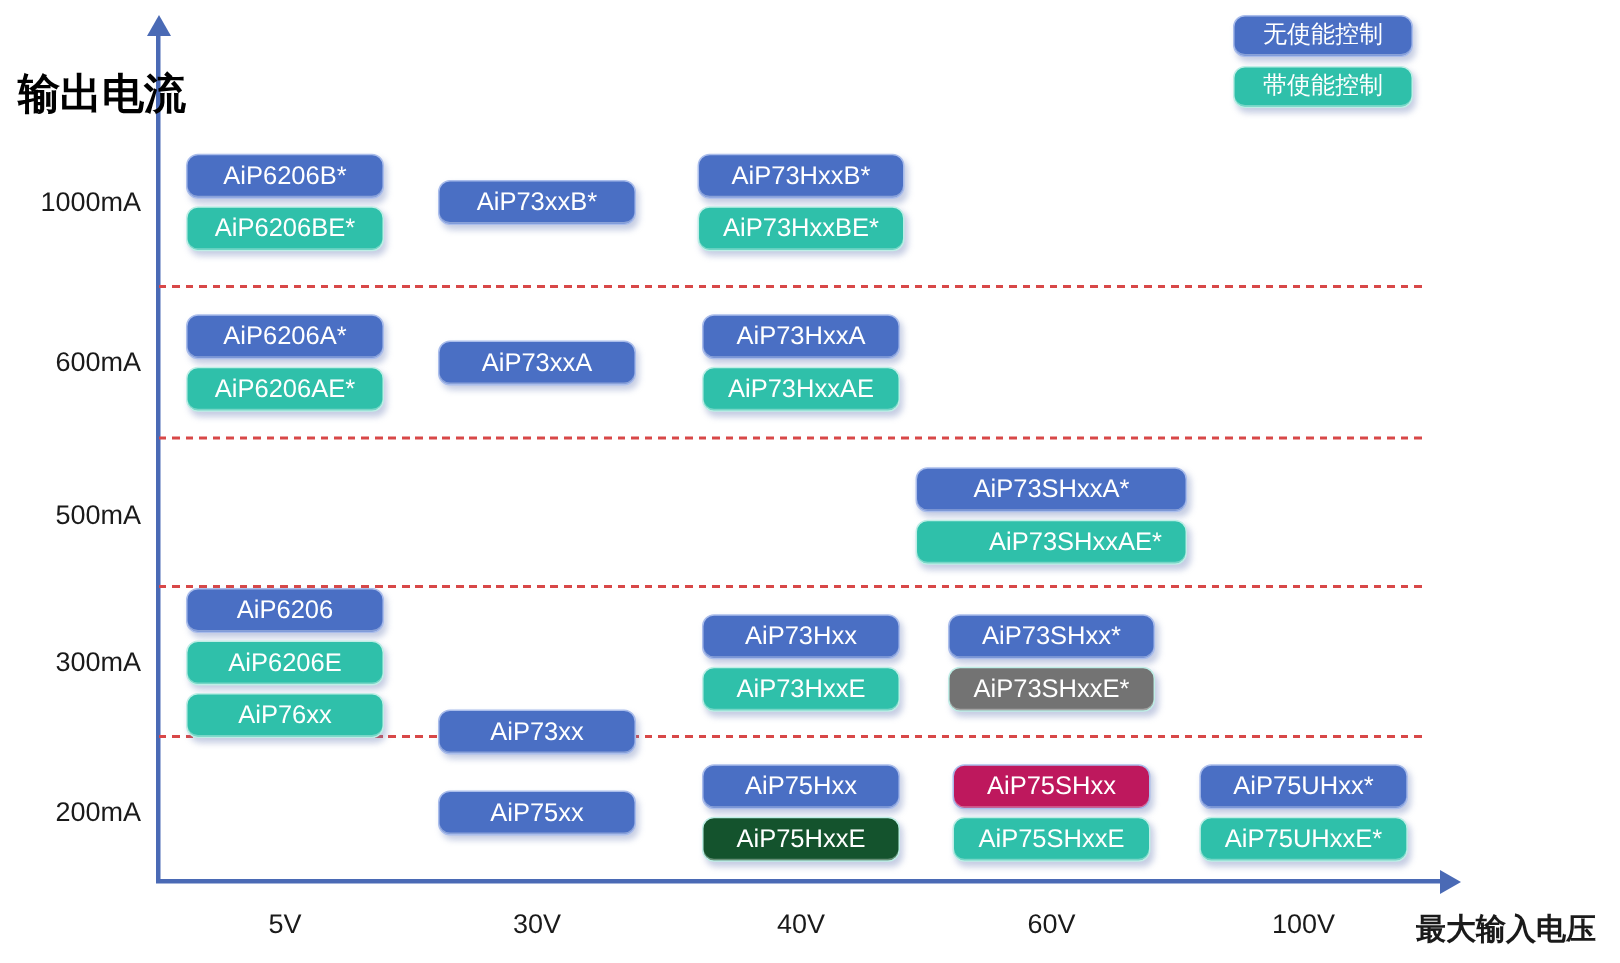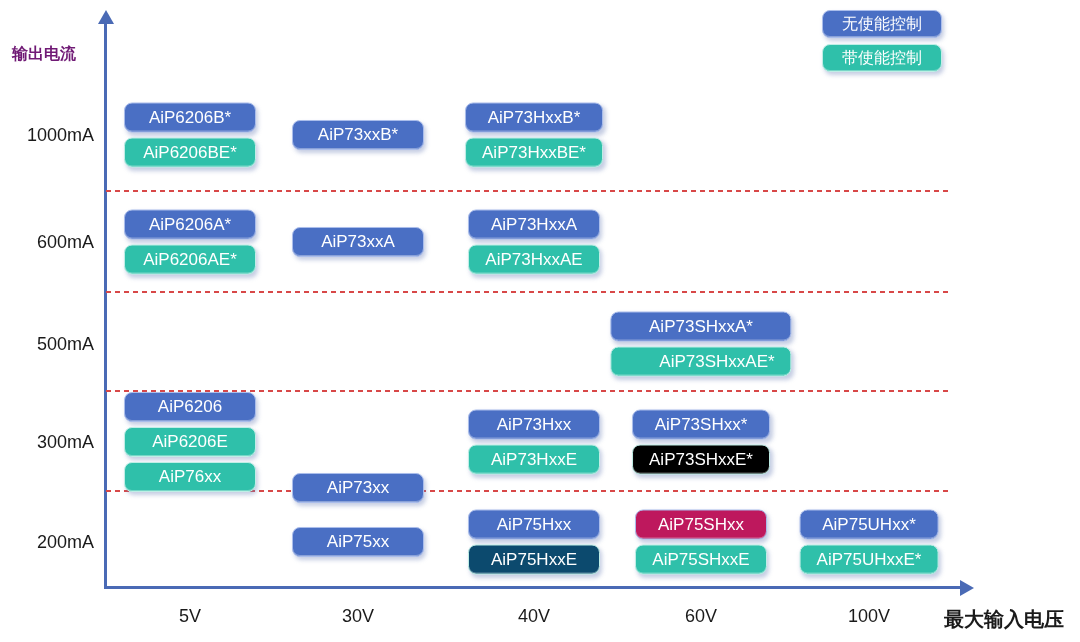--- a/index.html
+++ b/index.html
@@ -7,21 +7,21 @@
     position:relative;width:1080px;height:642px;background:#ffffff;overflow:hidden;
     font-family:"Liberation Sans","DejaVu Sans",sans-serif;
   }
   
   .y-axis-line{position:absolute;left:104px;top:22px;width:3px;height:566px;background:#4a6ab5;}
   .x-axis-line{position:absolute;left:104px;top:586px;width:858px;height:3px;background:#4a6ab5;}
   .y-axis-arrow{position:absolute;left:98px;top:10px;width:0;height:0;
     border-left:8px solid transparent;border-right:8px solid transparent;border-bottom:14px solid #4a6ab5;}
   .x-axis-arrow{position:absolute;left:960px;top:580px;width:0;height:0;
     border-top:8px solid transparent;border-bottom:8px solid transparent;border-left:14px solid #4a6ab5;}
-  .y-axis-title{position:absolute;left:12px;top:44px;font-size:16px;font-weight:600;color:#701a75;font-family:Liberation Mono, monospace;}
+  .y-axis-title{position:absolute;left:12px;top:44px;font-size:28px;font-weight:600;color:#000000;font-family:Liberation Mono, monospace;}
   .x-axis-title{position:absolute;left:944px;top:606px;font-size:20px;font-weight:600;color:#1a1a1a;white-space:nowrap;}
   
   .ytick{position:absolute;width:92px;text-align:right;font-size:18px;color:#1a1a1a;transform:translateY(-50%);}
   .xtick{position:absolute;top:606px;transform:translateX(-50%);font-size:18px;color:#1a1a1a;}
   
   .sep{position:absolute;left:106px;width:846px;height:2px;
     background:repeating-linear-gradient(90deg,#d84848 0 5px,transparent 5px 9px);}
   
   .group{position:absolute;display:flex;flex-direction:column;gap:5px;align-items:stretch;
     transform:translate(-50%,-50%);}
@@ -100,28 +100,28 @@
       </div>
       <div class="group" style="left: 358px; top: 442px; margin-top: 46px;">
         <div class="chip no-enable" style="background: rgb(74, 111, 196);">AiP73xx</div>
       </div>
       <div class="group" style="left: 534px; top: 442px;">
         <div class="chip no-enable" style="background: rgb(74, 111, 196);">AiP73Hxx</div>
         <div class="chip enable" style="background: rgb(47, 192, 170);">AiP73HxxE</div>
       </div>
       <div class="group" style="left: 701px; top: 442px;">
         <div class="chip no-enable" style="background: rgb(74, 111, 196); padding-left: 16px;">AiP73SHxx*</div>
-        <div class="chip enable" style="background: #000000;">AiP73SHxxE*</div>
+        <div class="chip enable" style="background: #737373;">AiP73SHxxE*</div>
       </div>
       <div class="group" style="left: 358px; top: 542px;">
         <div class="chip no-enable" style="background: rgb(74, 111, 196);">AiP75xx</div>
       </div>
       <div class="group" style="left: 534px; top: 542px;">
         <div class="chip no-enable" style="background: rgb(74, 111, 196);">AiP75Hxx</div>
-        <div class="chip enable" style="background: #0c4a6e;">AiP75HxxE</div>
+        <div class="chip enable" style="background: #14532d;">AiP75HxxE</div>
       </div>
       <div class="group" style="left: 701px; top: 542px;">
         <div class="chip no-enable" style="background: #be185d;">AiP75SHxx</div>
         <div class="chip enable" style="background: rgb(47, 192, 170);">AiP75SHxxE</div>
       </div>
       <div class="group" style="left: 869px; top: 542px;">
         <div class="chip no-enable" style="background: rgb(74, 111, 196);">AiP75UHxx*</div>
         <div class="chip enable" style="background: rgb(47, 192, 170);">AiP75UHxxE*</div>
       </div>
     </div>

